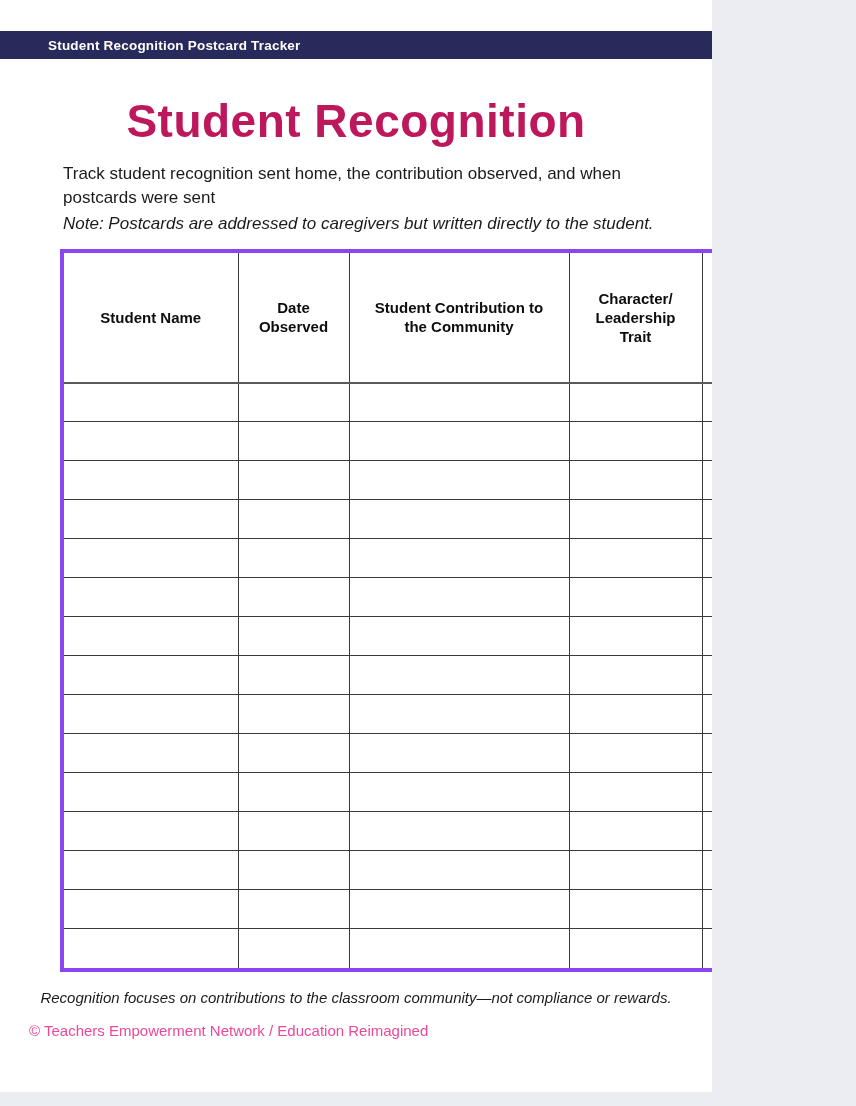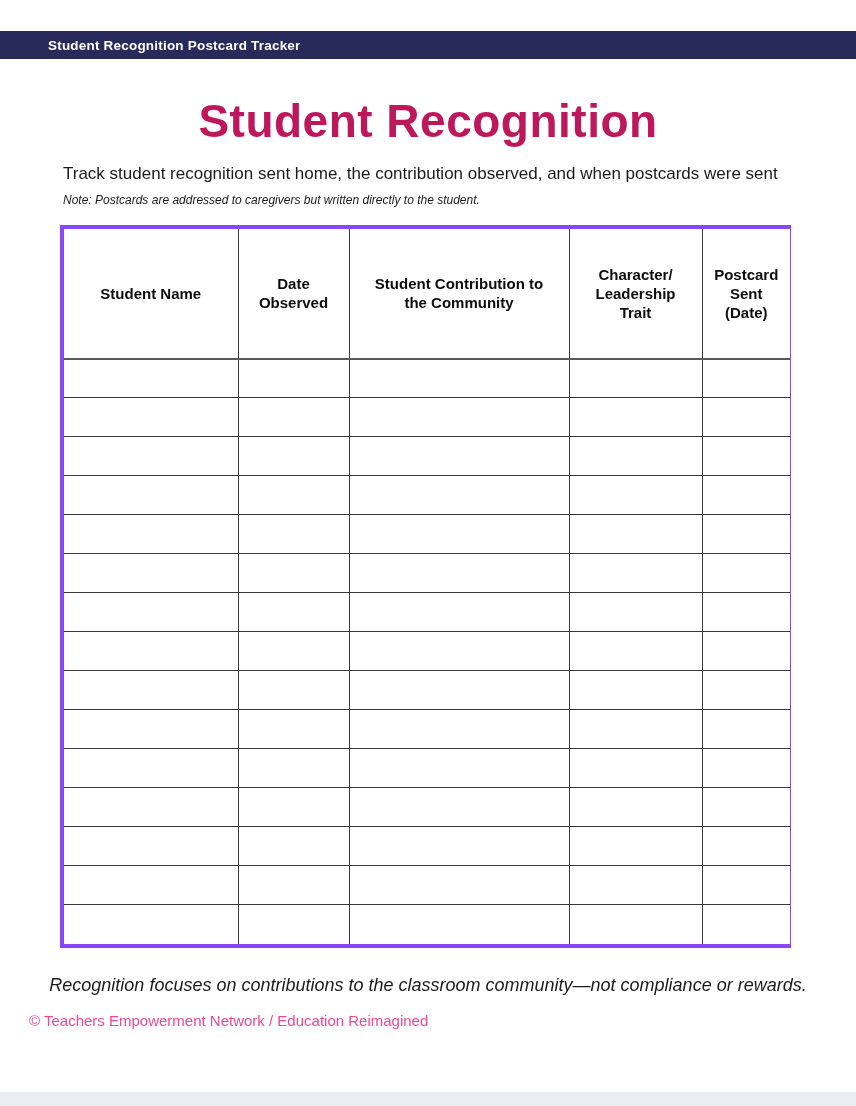--- a/index.html
+++ b/index.html
@@ -4,21 +4,21 @@
 <style>
   * { margin: 0; padding: 0; box-sizing: border-box; }
   html, body {
     width: 856px; height: 1106px;
     background: #ecedf2;
     font-family: "Liberation Sans", sans-serif;
     color: #141414;
   }
   .page {
     position: relative;
-    width: 856px; height: 1092px;
+    width: 712px; height: 1092px;
     background: #ffffff;
     overflow: hidden;
   }
   .topbar {
     margin-top: 31px;
     height: 28px;
     background: #272a5b;
     display: flex;
     align-items: center;
     padding-left: 48px;
@@ -41,21 +41,21 @@
   .doc-title span { display: block; }
   .intro {
     margin: 16px 52px 0 63px;
     font-size: 17px;
     line-height: 24px;
     color: #1b1b1b;
   }
   .intro span { display: block; }
   .note {
     margin: 2px 52px 0 63px;
-    font-size: 12px;
+    font-size: 17px;
     line-height: 24px;
     font-style: italic;
     color: #1b1b1b;
   }
   .table-wrap {
     margin: 13px 0 0 60px;
     width: 731px;
     border: 4px solid #8b45f2;
     background: #fff;
   }
@@ -83,23 +83,23 @@
     padding: 0 4px;
   }
   .tracker-table thead th .hline { display: block; }
   .tracker-table tbody td { height: 39px; }
   col.c1 { width: 174px; }
   col.c2 { width: 111px; }
   col.c3 { width: 220px; }
   col.c4 { width: 133px; }
   col.c5 { width: 88px;  }
   .footer-tagline {
-    margin-top: 27px;
+    margin-top: 17px;
     text-align: center;
-    font-size: 18px;
+    font-size: 15px;
     font-style: italic;
     color: #1b1b1b;
   }
   .copyright {
     margin: 16px 0 0 29px;
     font-size: 15px;
     color: #ec4899;
   }
 </style>
 </head>

